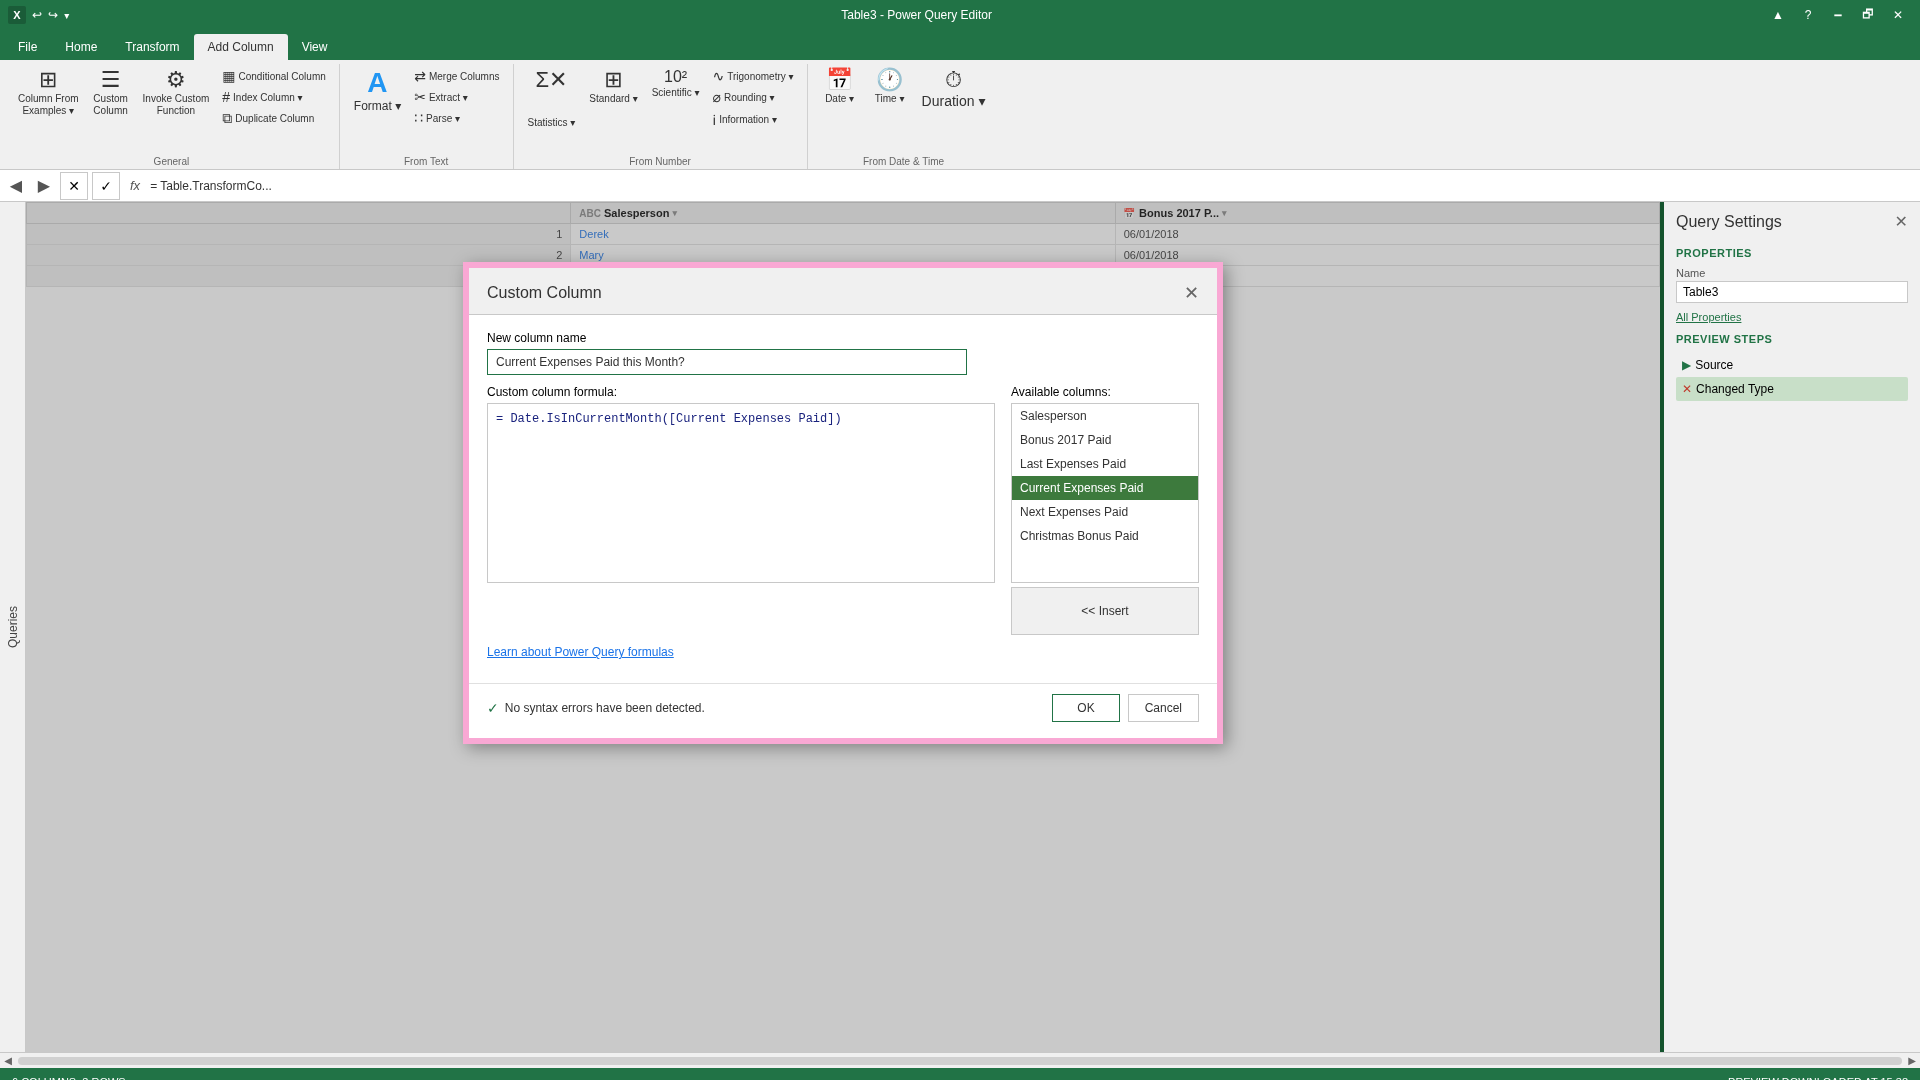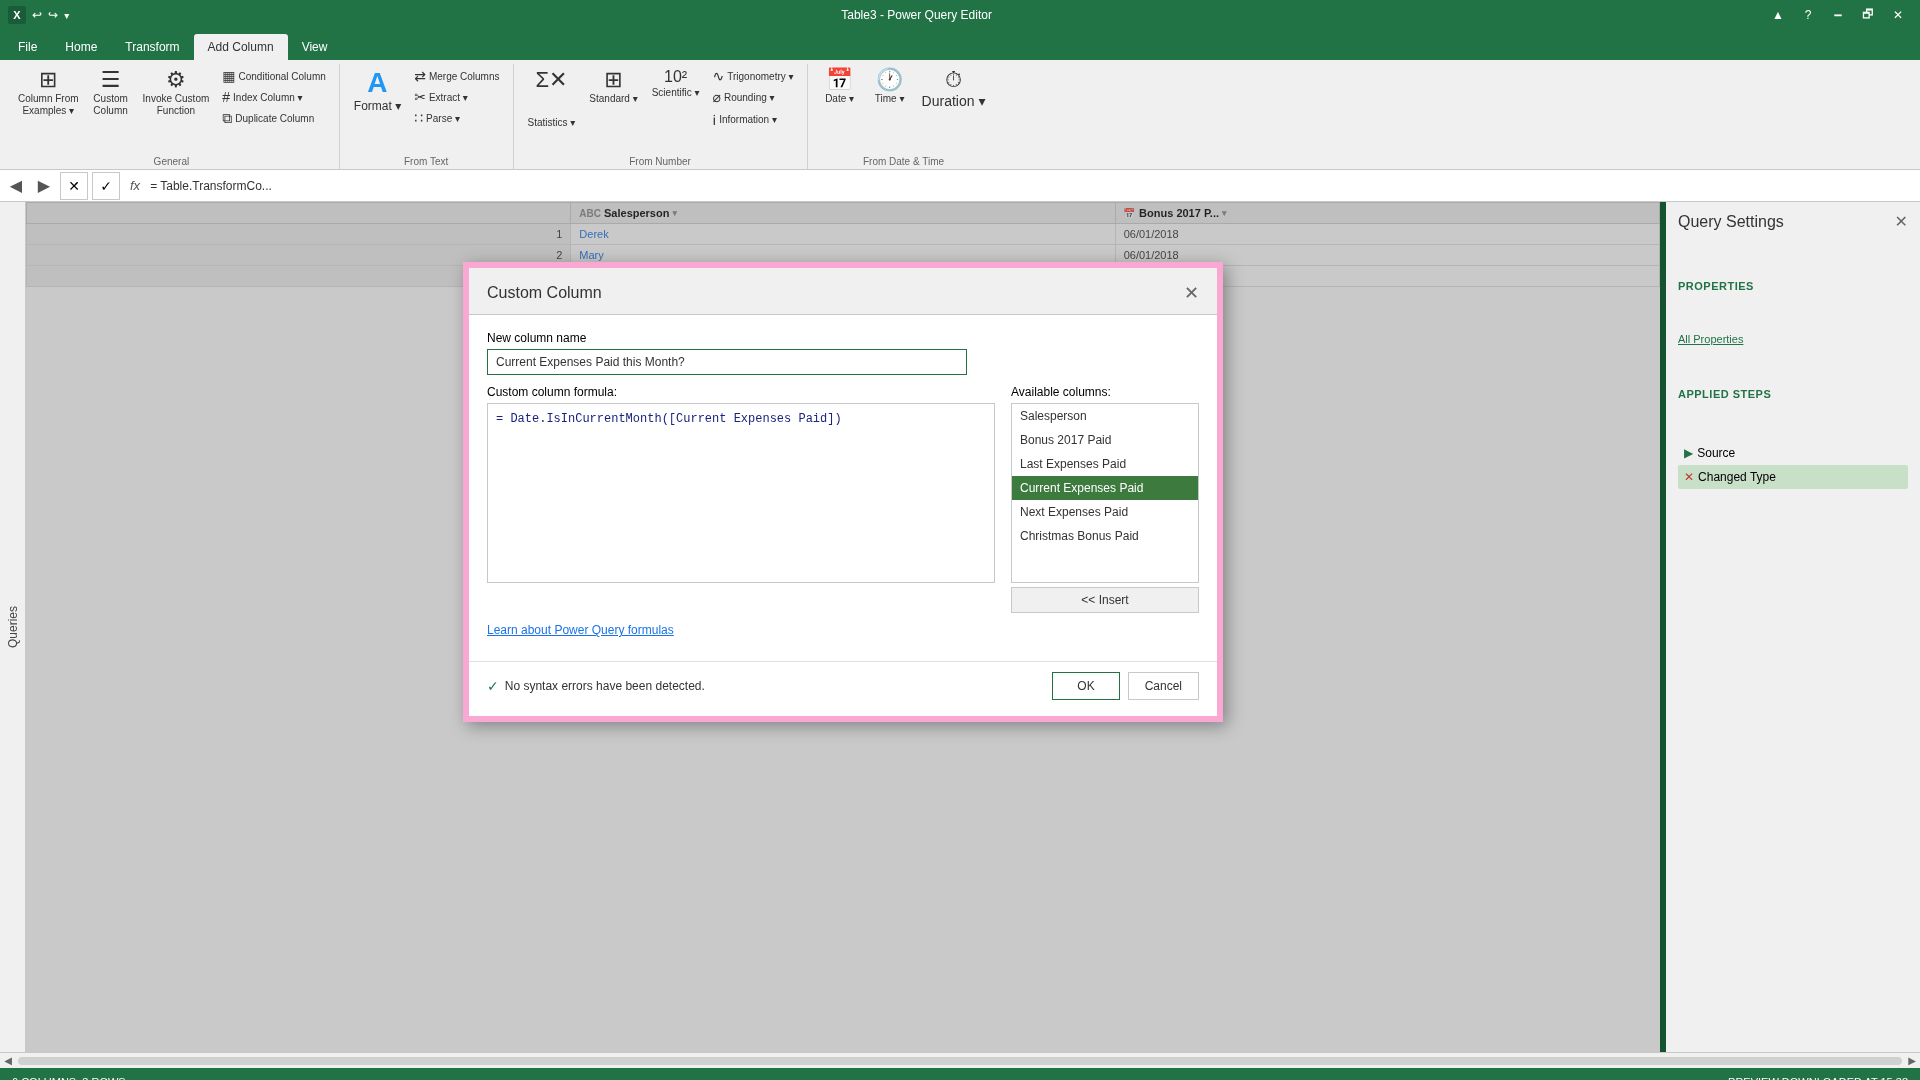--- a/index.html
+++ b/index.html
@@ -170,24 +170,23 @@
       padding: 4px 8px;
       font-size: 11px;
       color: #333;
     }
     .row-num { background: #f0f0f0; color: #888; font-size: 10px; text-align: right; min-width: 30px; }
 
     
     .settings-panel {
       width: 260px;
       background: #f0f0f0;
-      border-left: 6px solid #14532d;
+      border-left: 4px solid #14532d;
       display: flex;
       flex-direction: column;
-      gap: 33px;
     }
     .settings-header {
       display: flex;
       align-items: center;
       justify-content: space-between;
       padding: 10px 12px;
       background: #f0f0f0;
     }
     .settings-title { font-size: 16px; font-weight: 300; color: #333; }
     .settings-close { cursor: pointer; font-size: 16px; color: #666; }
@@ -309,21 +308,21 @@
     .col-list-item {
       padding: 5px 8px;
       cursor: pointer;
       font-size: 12px;
       color: #333;
     }
     .col-list-item.selected { background: #3d7a3d; color: #fff; }
     .insert-btn {
       width: 100%;
       margin-top: 4px;
-      padding: 5px;
+      padding: 16px;
       border: 1px solid #c8c8c8;
       background: #f0f0f0;
       cursor: pointer;
       font-size: 12px;
       color: #333;
     }
     .dialog-learn-link { font-size: 12px; color: #1a73e8; cursor: pointer; text-decoration: underline; margin-top: 10px; display: block; }
     .dialog-footer {
       display: flex;
       align-items: center;
@@ -594,22 +593,26 @@
       </div>
     </div>
   </div>
 
   <div class="settings-panel">
     <div class="settings-header">
       <span class="settings-title">Query Settings</span>
       <span class="settings-close">✕</span>
     </div>
     <div class="settings-section-title">PROPERTIES</div>
+    <div class="settings-field">
+      <label>Name</label>
+      <input type="text" style="width: 100%; border: 1px solid rgb(200, 200, 200); padding: 3px 6px; font-size: 12px;" value="Table3">
+    </div>
     <div class="settings-link">All Properties</div>
-    <div class="settings-section-title">APPLIED STEPS</div>
+    <div class="settings-section-title">PREVIEW STEPS</div>
     <div class="applied-steps-list">
       <div class="applied-step">
         <span class="step-icon">▶</span>
         <span>Source</span>
       </div>
       <div class="applied-step active">
         <span class="step-error">✕</span>
         <span>Changed Type</span>
       </div>
     </div>

